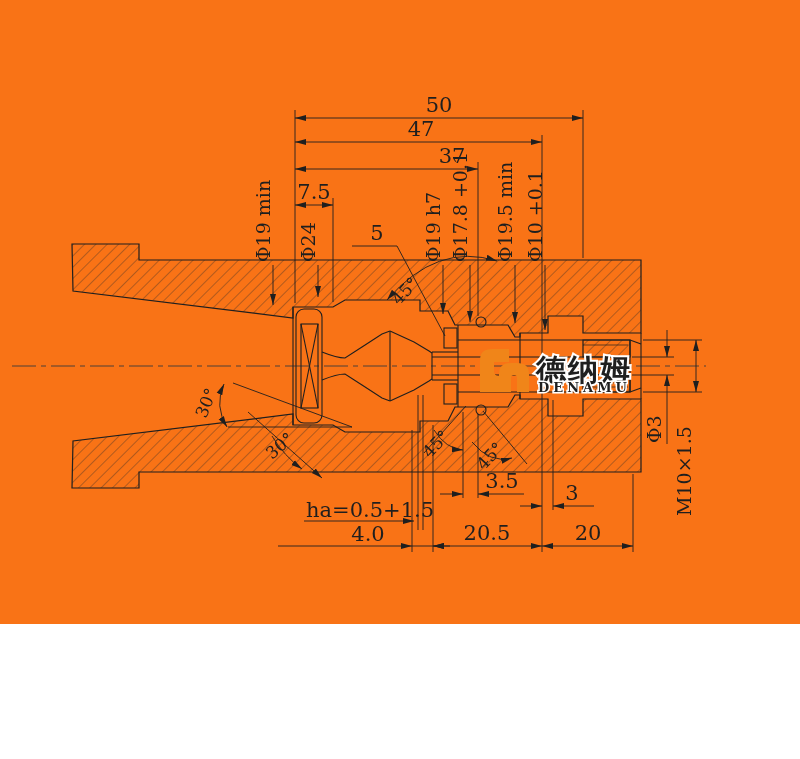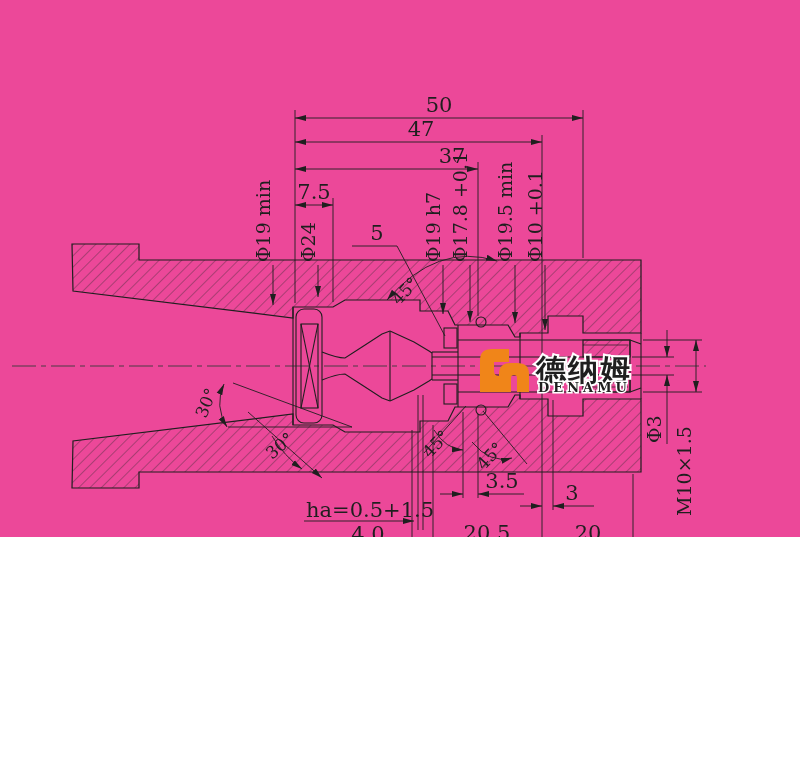--- a/index.html
+++ b/index.html
@@ -1,16 +1,16 @@
 <!DOCTYPE html>
 <html><head>
 <meta charset="utf-8">
 <style>
   html,body{margin:0;padding:0;background:#ffffff;}
-  .canvas{position:relative;width:800px;height:537px;background:#ec4899;overflow:hidden;
+  .canvas{position:relative;width:800px;height:624px;background:#f97316;overflow:hidden;
           font-family:"DejaVu Serif", serif;}
   svg text{font-family:"DejaVu Serif", serif;fill:#1f1f1f;}
   .dimtxt{font-size:21px;}
   .diatxt{font-size:19px;}
   .angtxt{font-size:17px;}
   .logo-cn{font-size:30px;font-weight:bold;letter-spacing:2px;paint-order:stroke;stroke:#fff;stroke-width:4px;}
   .logo-en{font-size:13px;font-weight:bold;letter-spacing:4px;paint-order:stroke;stroke:#fff;stroke-width:3px;}
 </style>
 </head>
 <body>

